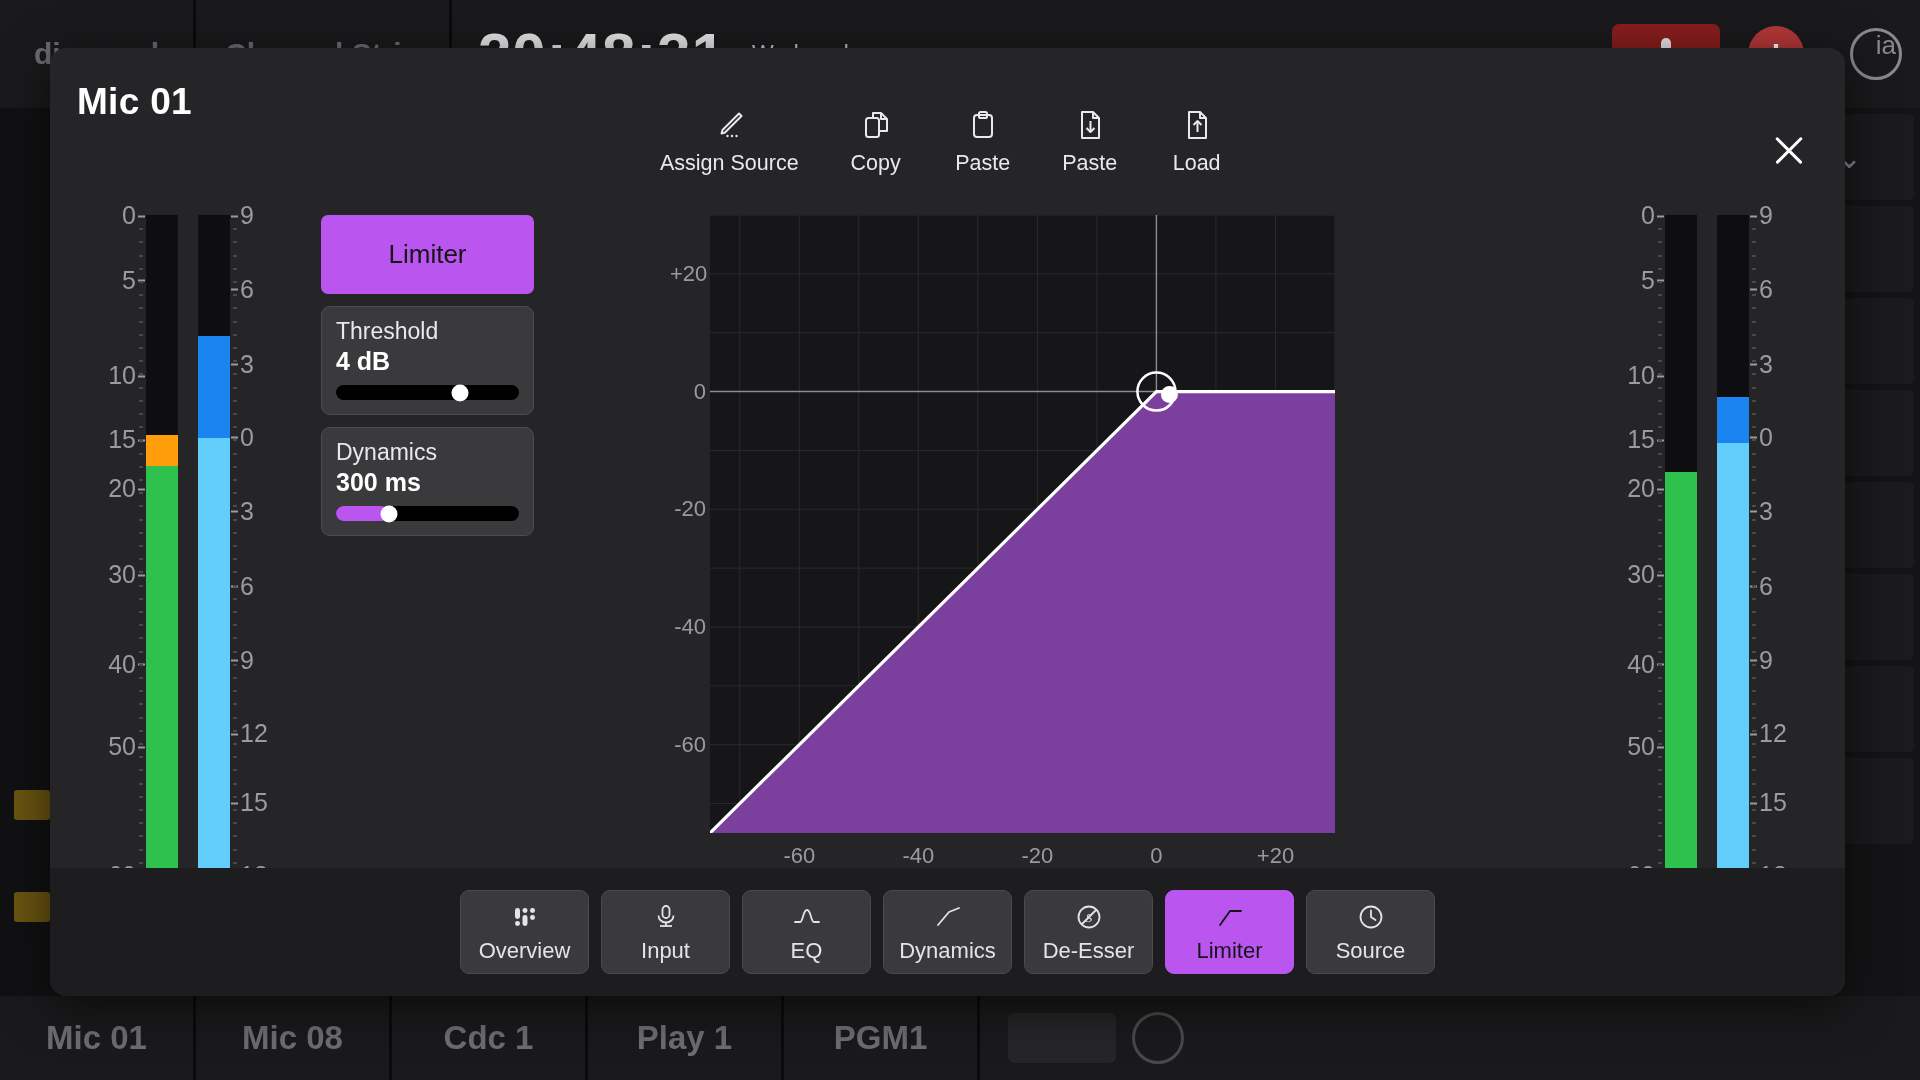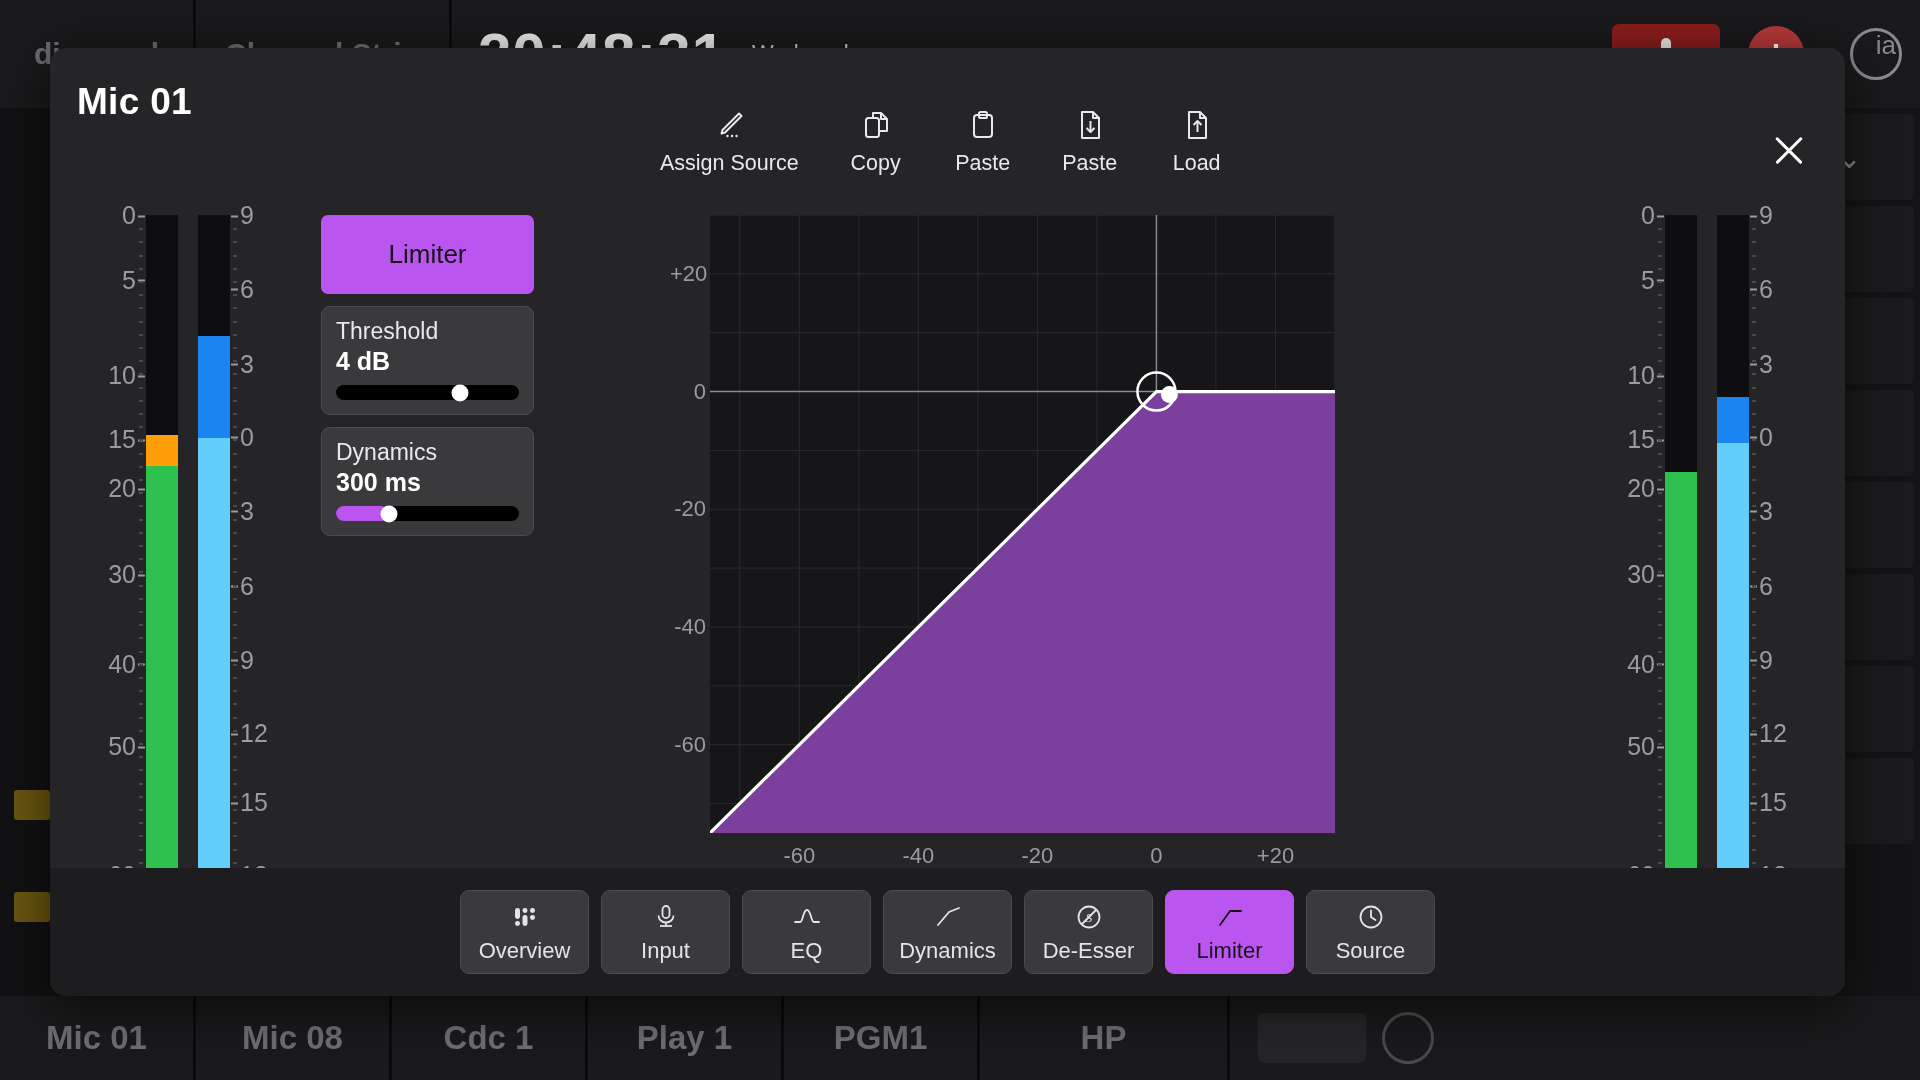--- a/index.html
+++ b/index.html
@@ -268,23 +268,20 @@
       <span>Mic 08</span>
     </div>
     <div class="btab" style="width:196px">
       <span>Cdc 1</span>
     </div>
     <div class="btab" style="width:196px">
       <span>Play 1</span>
     </div>
     <div class="btab" style="width:196px">
       <span>PGM1</span>
-    </div>
-    <div class="btab" style="width:250px">
-      <span>HP</span>
     </div>
     <div class="bg-bot-right">
       <div class="bg-bot-pill"></div>
       <div class="bg-bot-knob"></div>
     </div>
   </div>
 </div>
 
 <div class="modal">
 

